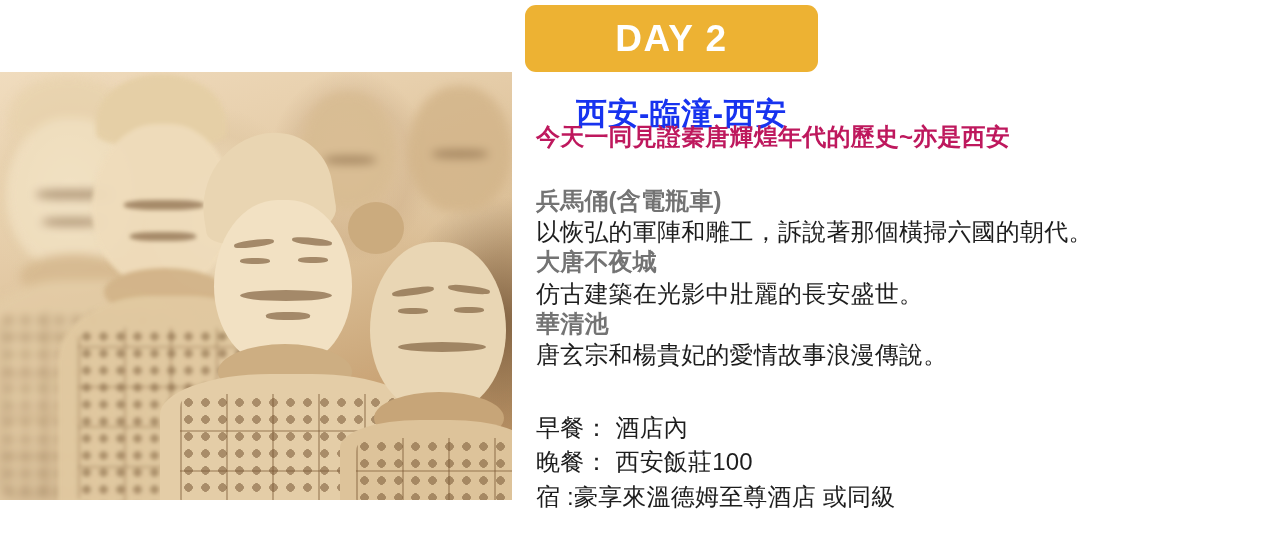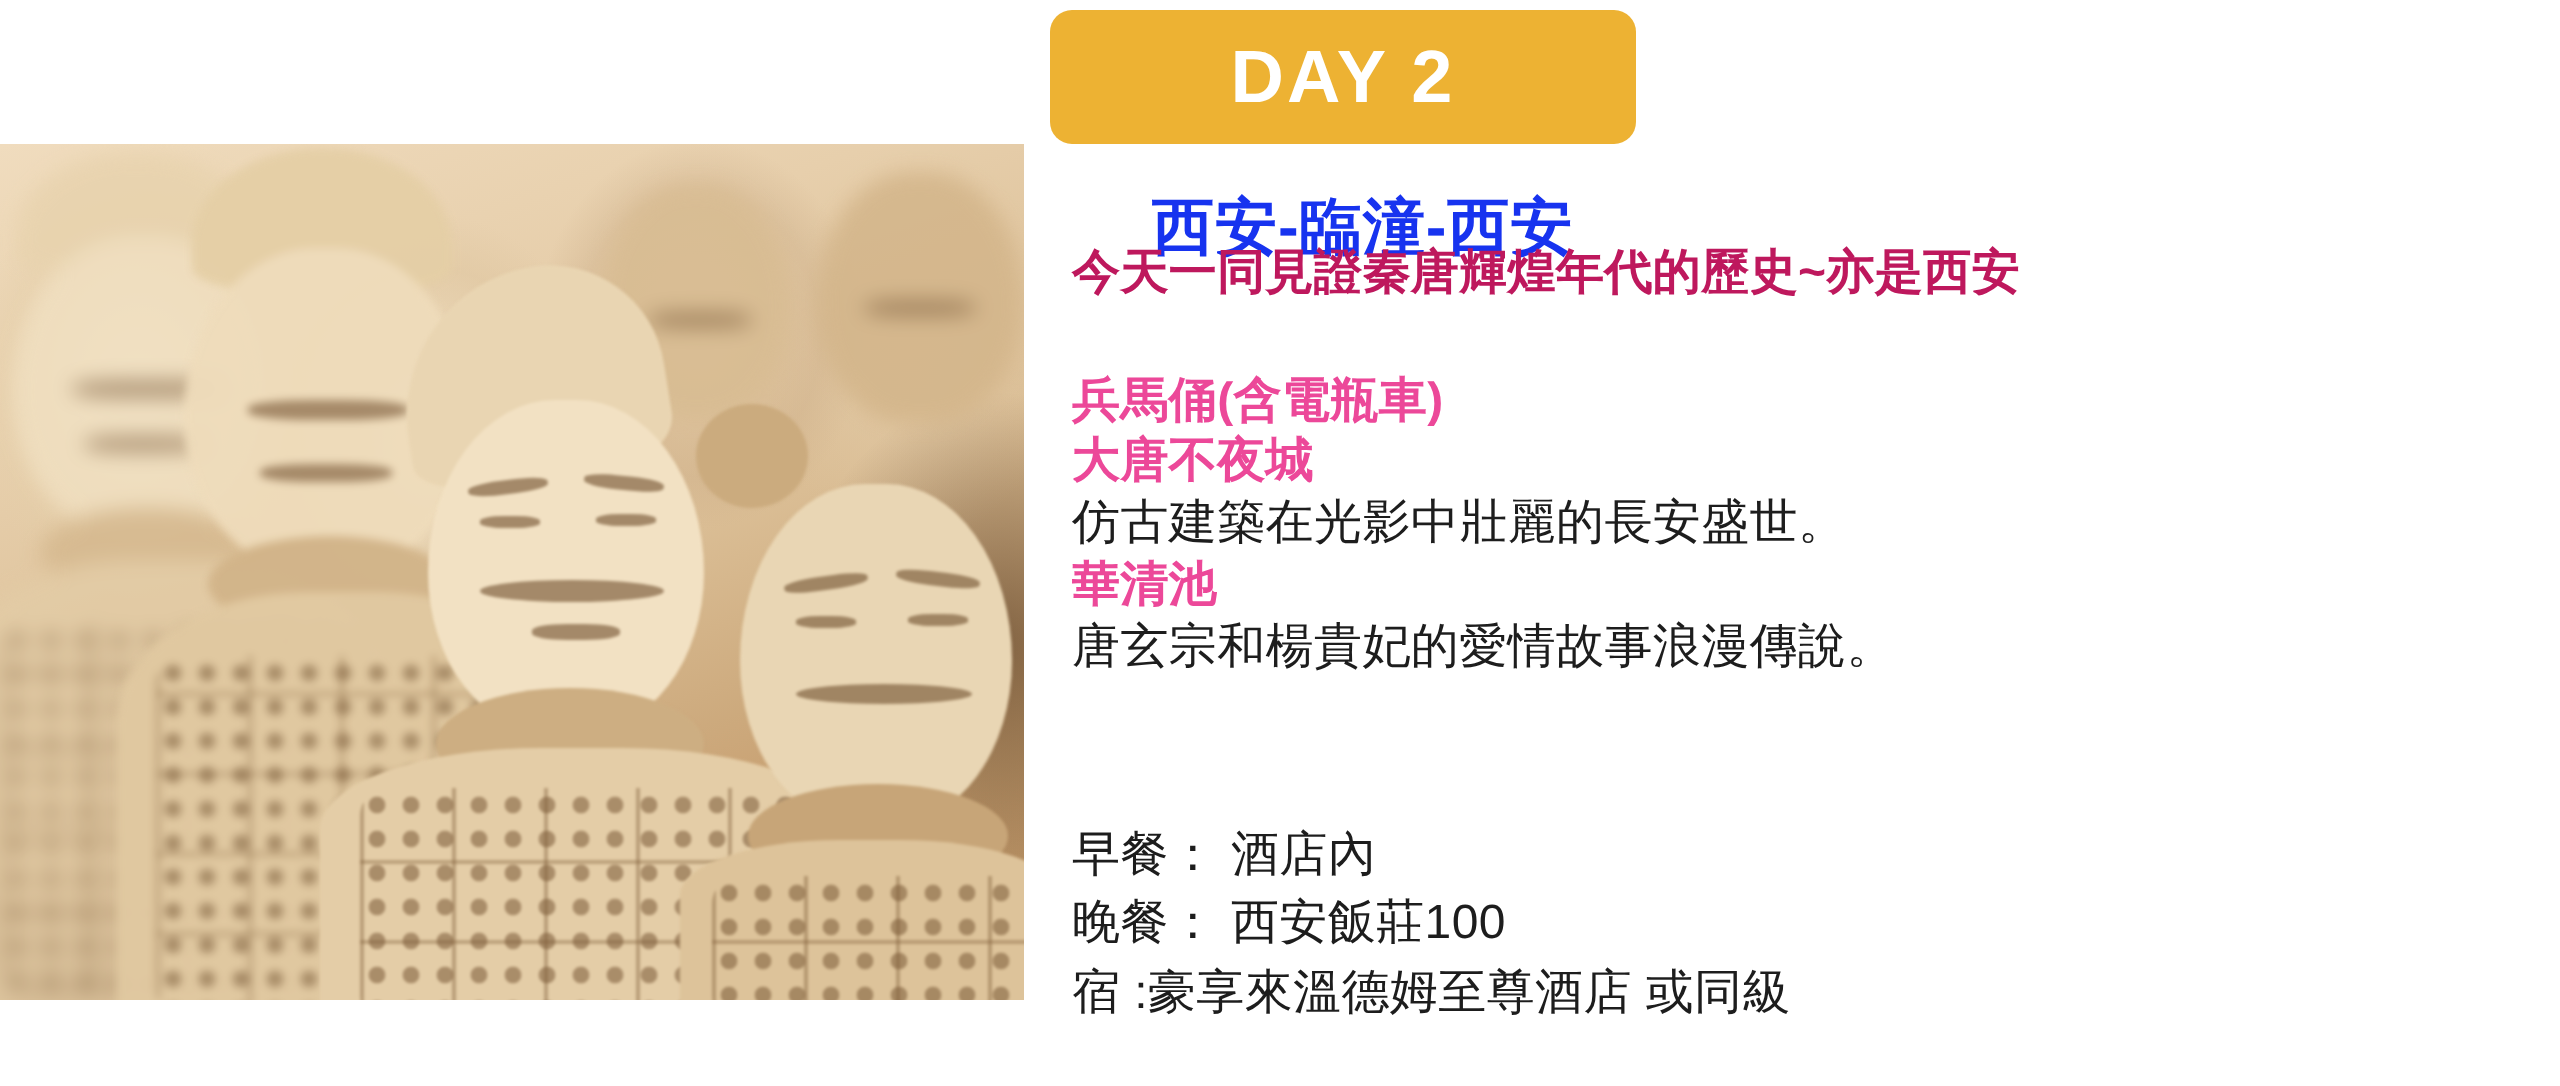--- a/index.html
+++ b/index.html
@@ -150,21 +150,21 @@
 
   .spots {
     position:absolute;
     left:11px;
     top:186px;
     width:740px;
   }
   .spot-name {
     font-size:24px;
     font-weight:bold;
-    color:#ec4899;
+    color:#737373;
     line-height:1.26;
     letter-spacing:.2px;
     white-space:nowrap;
   }
   .spot-desc {
     font-size:24px;
     font-weight:normal;
     color:#1d1d1d;
     line-height:1.3;
     letter-spacing:.2px;
@@ -259,20 +259,21 @@
     <div class="day-badge">
       <span>DAY 2</span>
     </div>
 
     <div class="route-title">西安-臨潼-西安</div>
     <div class="route-sub">今天一同見證秦唐輝煌年代的歷史~亦是西安</div>
 
     <div class="spots">
       <div>
         <div class="spot-name">兵馬俑(含電瓶車)</div>
+        <div class="spot-desc">以恢弘的軍陣和雕工，訴說著那個橫掃六國的朝代。</div>
       </div>
       <div>
         <div class="spot-name">大唐不夜城</div>
         <div class="spot-desc">仿古建築在光影中壯麗的長安盛世。</div>
       </div>
       <div>
         <div class="spot-name">華清池</div>
         <div class="spot-desc">唐玄宗和楊貴妃的愛情故事浪漫傳說。</div>
       </div>
     </div>

